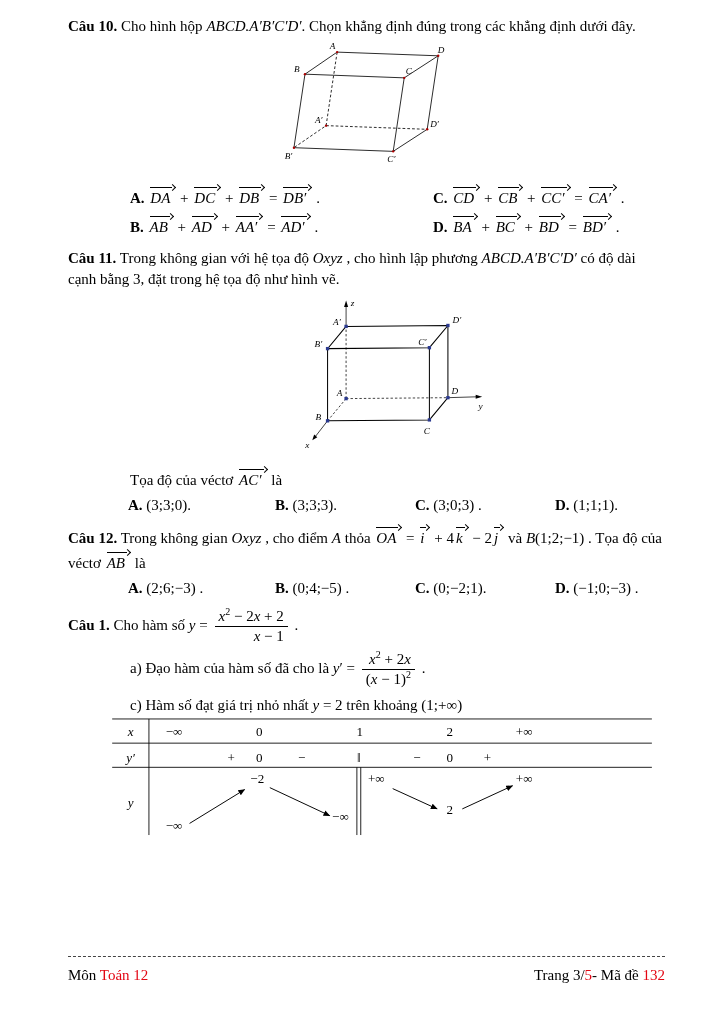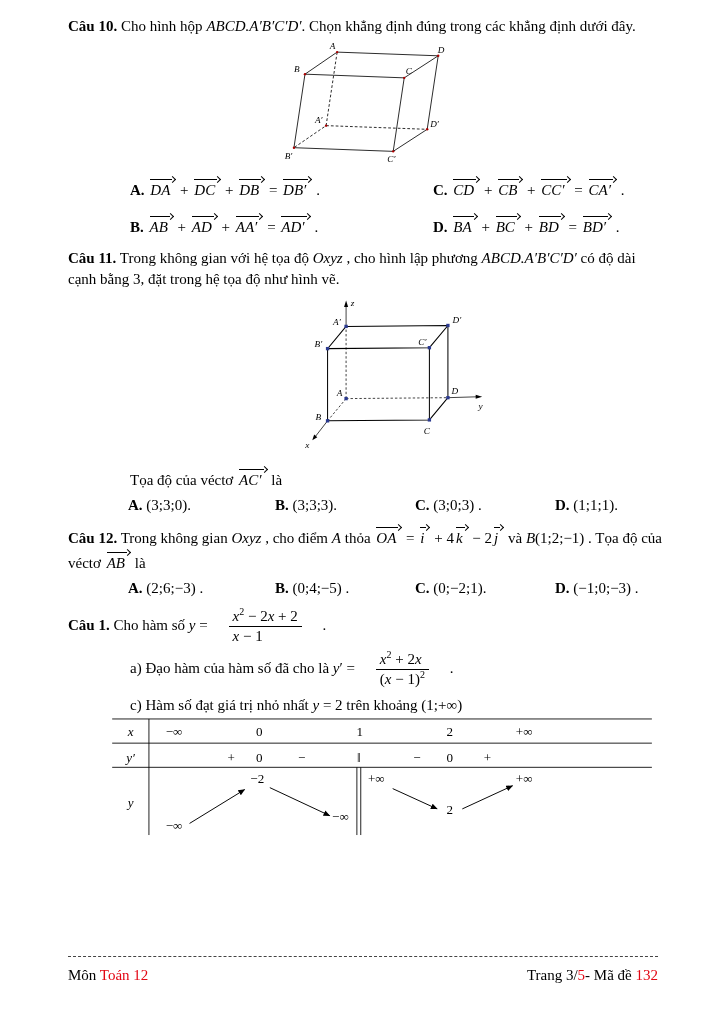--- a/index.html
+++ b/index.html
@@ -16,41 +16,41 @@
   sup { font-size:10px; line-height:0; }
   .boldp { font-weight:bold; margin:8px 0 8px 0; }
   .indent { margin-left:62px; }
 
   
   .vec { display:inline-block; position:relative; font-style:italic; padding:4px 5px 0 1px; margin:0 1px; white-space:nowrap; }
   .vec::before { content:""; position:absolute; top:3px; left:1px; right:3px; border-top:1px solid #000; }
   .vec::after { content:""; position:absolute; top:1px; right:0; width:4px; height:4px; border-top:1px solid #000; border-right:1px solid #000; transform:rotate(45deg); }
 
   
-  .frac { display:inline-block; vertical-align:middle; text-align:left; margin:0 17px; }
+  .frac { display:inline-block; vertical-align:middle; text-align:right; margin:0 3px; }
   .fn { display:block; border-bottom:1px solid #000; padding:0 4px; line-height:19px; }
   .fd { display:block; padding:0 4px; line-height:19px; }
 
   .fig10 { text-align:center; margin:0 0 2px 0; }
   .fig11 { margin:2px 0 4px 236px; }
 
-  .optgrid2 { display:grid; grid-template-columns:303px 1fr; row-gap:12px; margin:2px 0 10px 62px; }
+  .optgrid2 { display:grid; grid-template-columns:303px 1fr; row-gap:4px; margin:10px 0 10px 62px; }
   .optrow  { display:grid; grid-template-columns:147px 140px 140px 1fr; margin:0 0 8px 60px; }
   .opt b { font-weight:bold; }
 
   .tablewrap { margin:2px 0 0 37px; }
 
   svg text { font-family:"Liberation Serif", serif; }
   .figlabel { font-style:italic; font-size:10px; fill:#000; }
   .tbltext { font-size:13.5px; fill:#000; }
   .tbllbl  { font-size:13.5px; font-style:italic; fill:#000; }
   .bluedot { fill:var(--blue,#2b3a8f); }
   .reddot  { fill:var(--dot,#aa0000); }
 
-  .footer { position:absolute; left:68px; right:67px; top:956px; border-top:1px dashed #444;
+  .footer { position:absolute; left:68px; right:60px; top:956px; border-top:1px dashed #444;
             padding-top:8px; display:flex; justify-content:space-between; font-size:15px; }
   .red { color:var(--red,#e30613); }
 </style>
 </head>
 <body>
 
 <div class="page">
 
   <p><b class="qlbl">Câu 10.</b> <span>Cho hình hộp <i>ABCD.A′B′C′D′</i>. Chọn khẳng định đúng trong các khẳng định dưới đây.</span></p>
 

